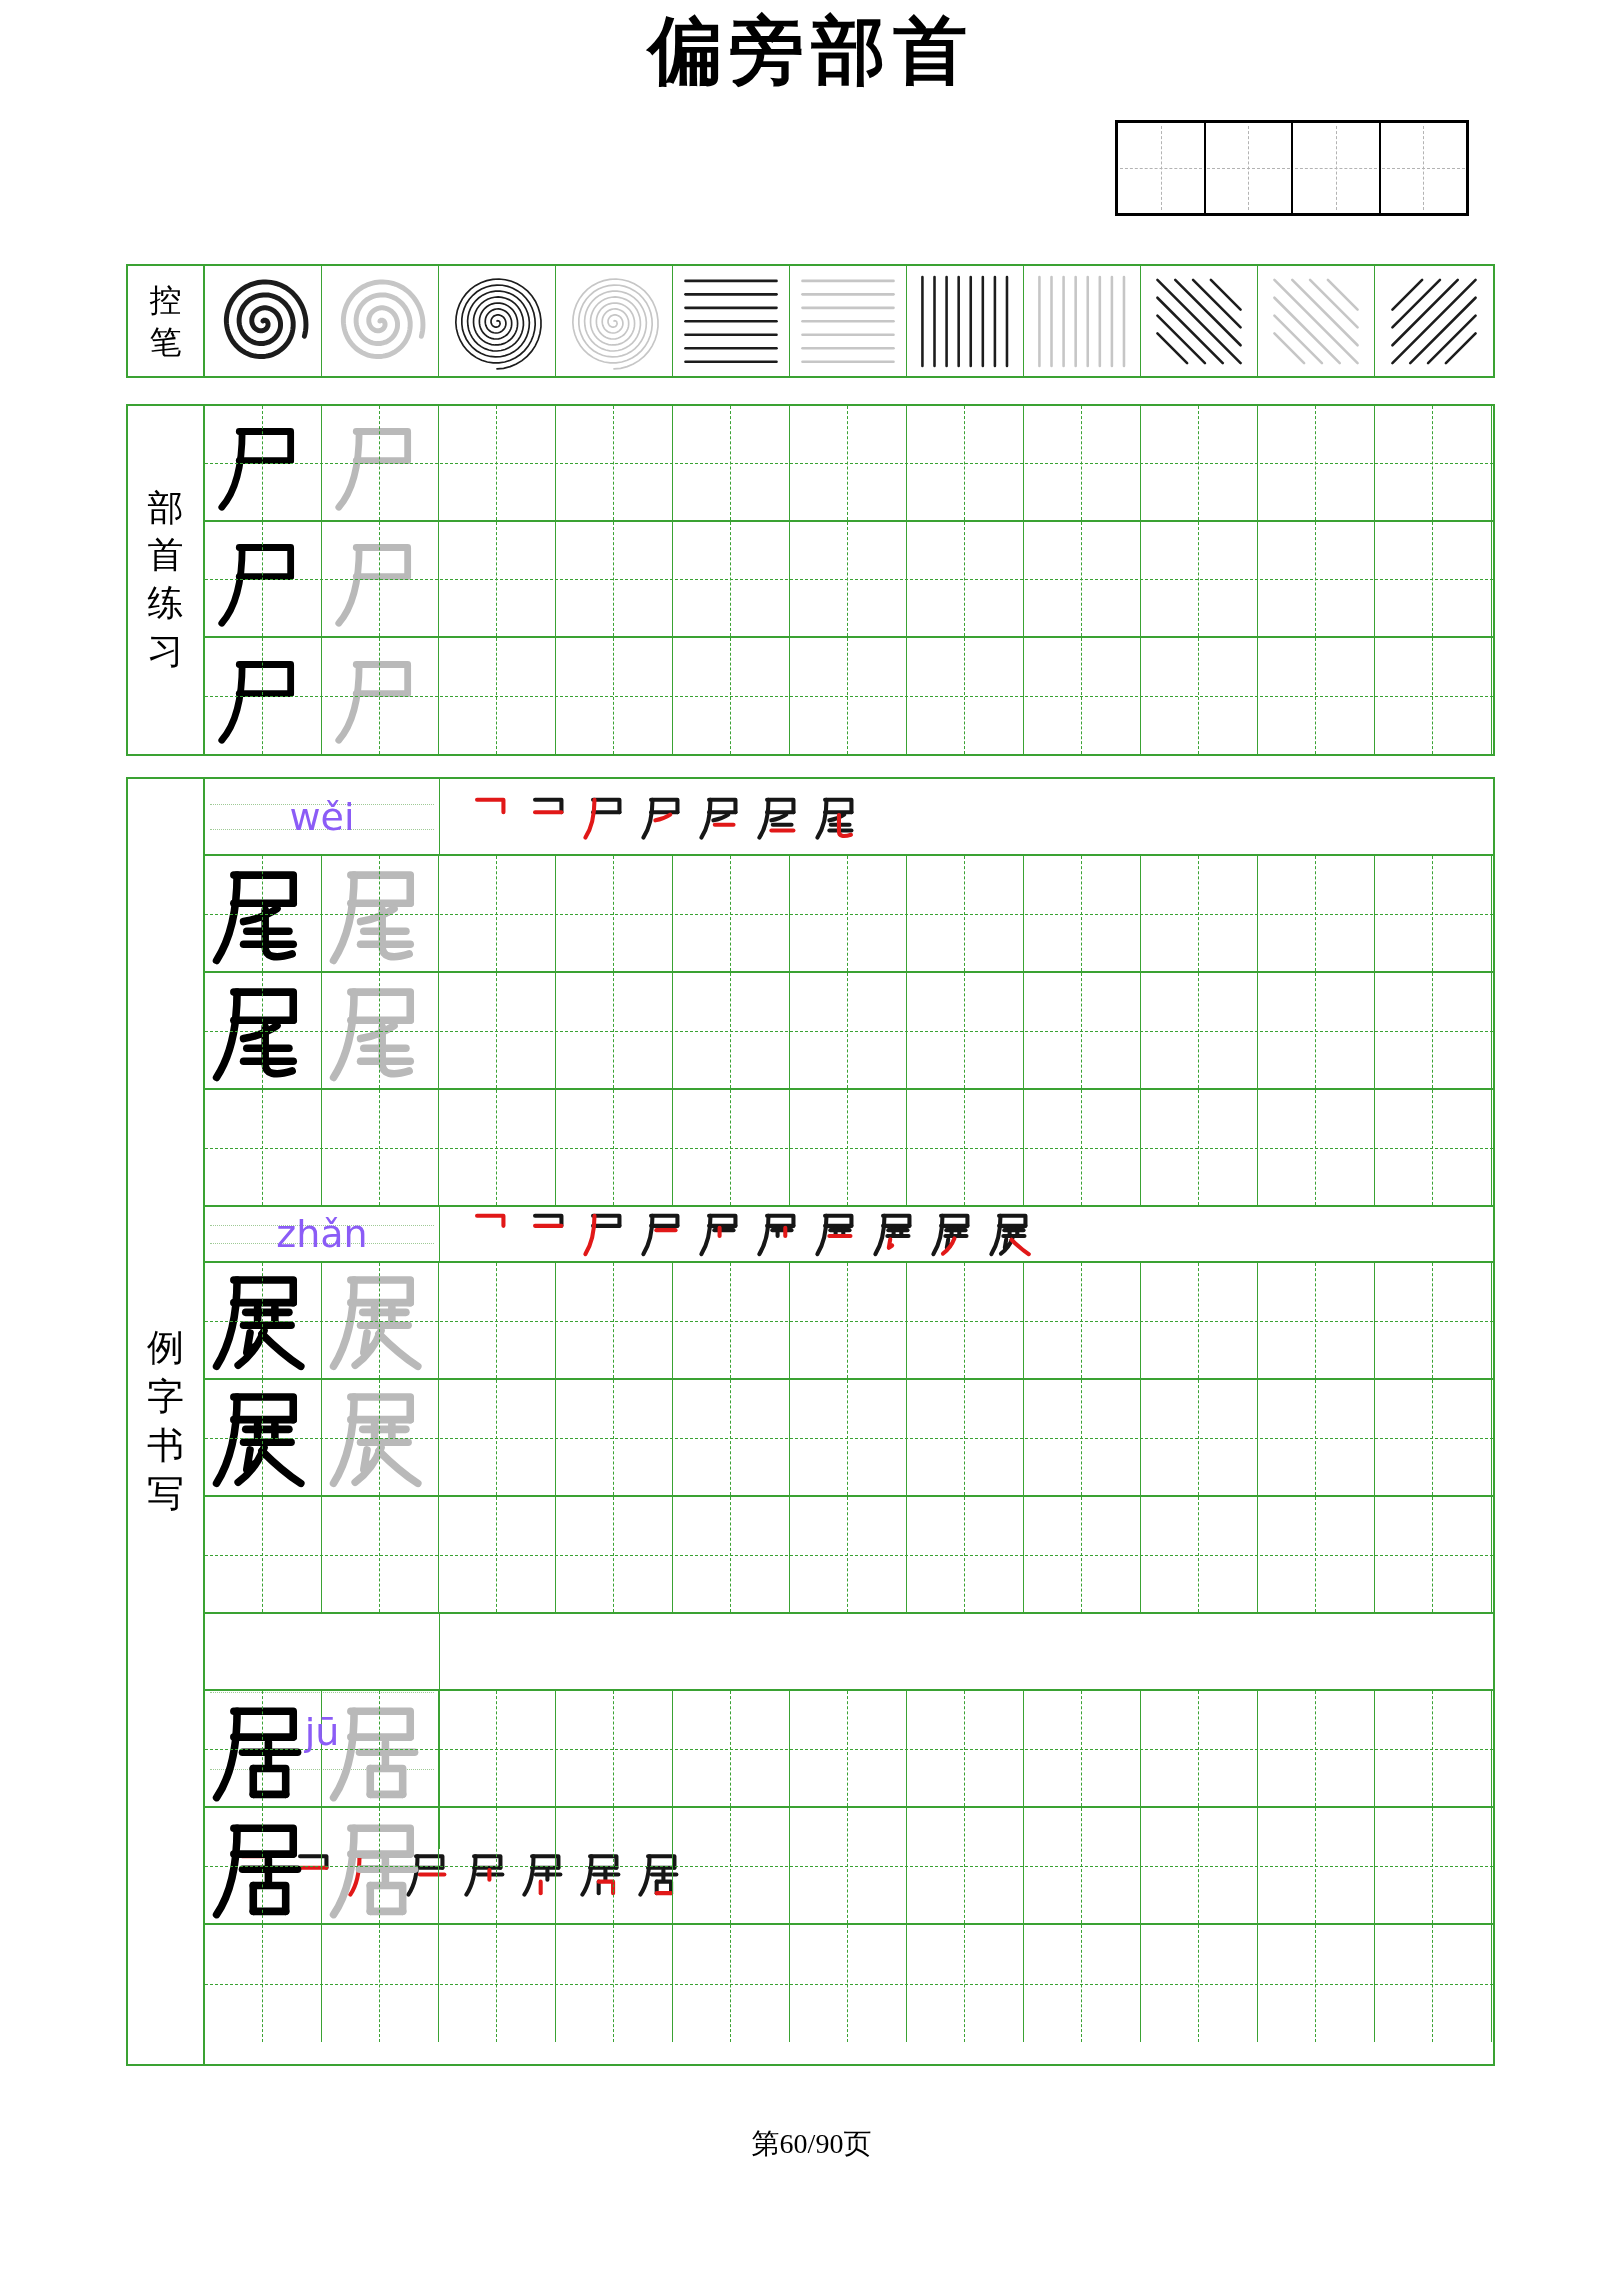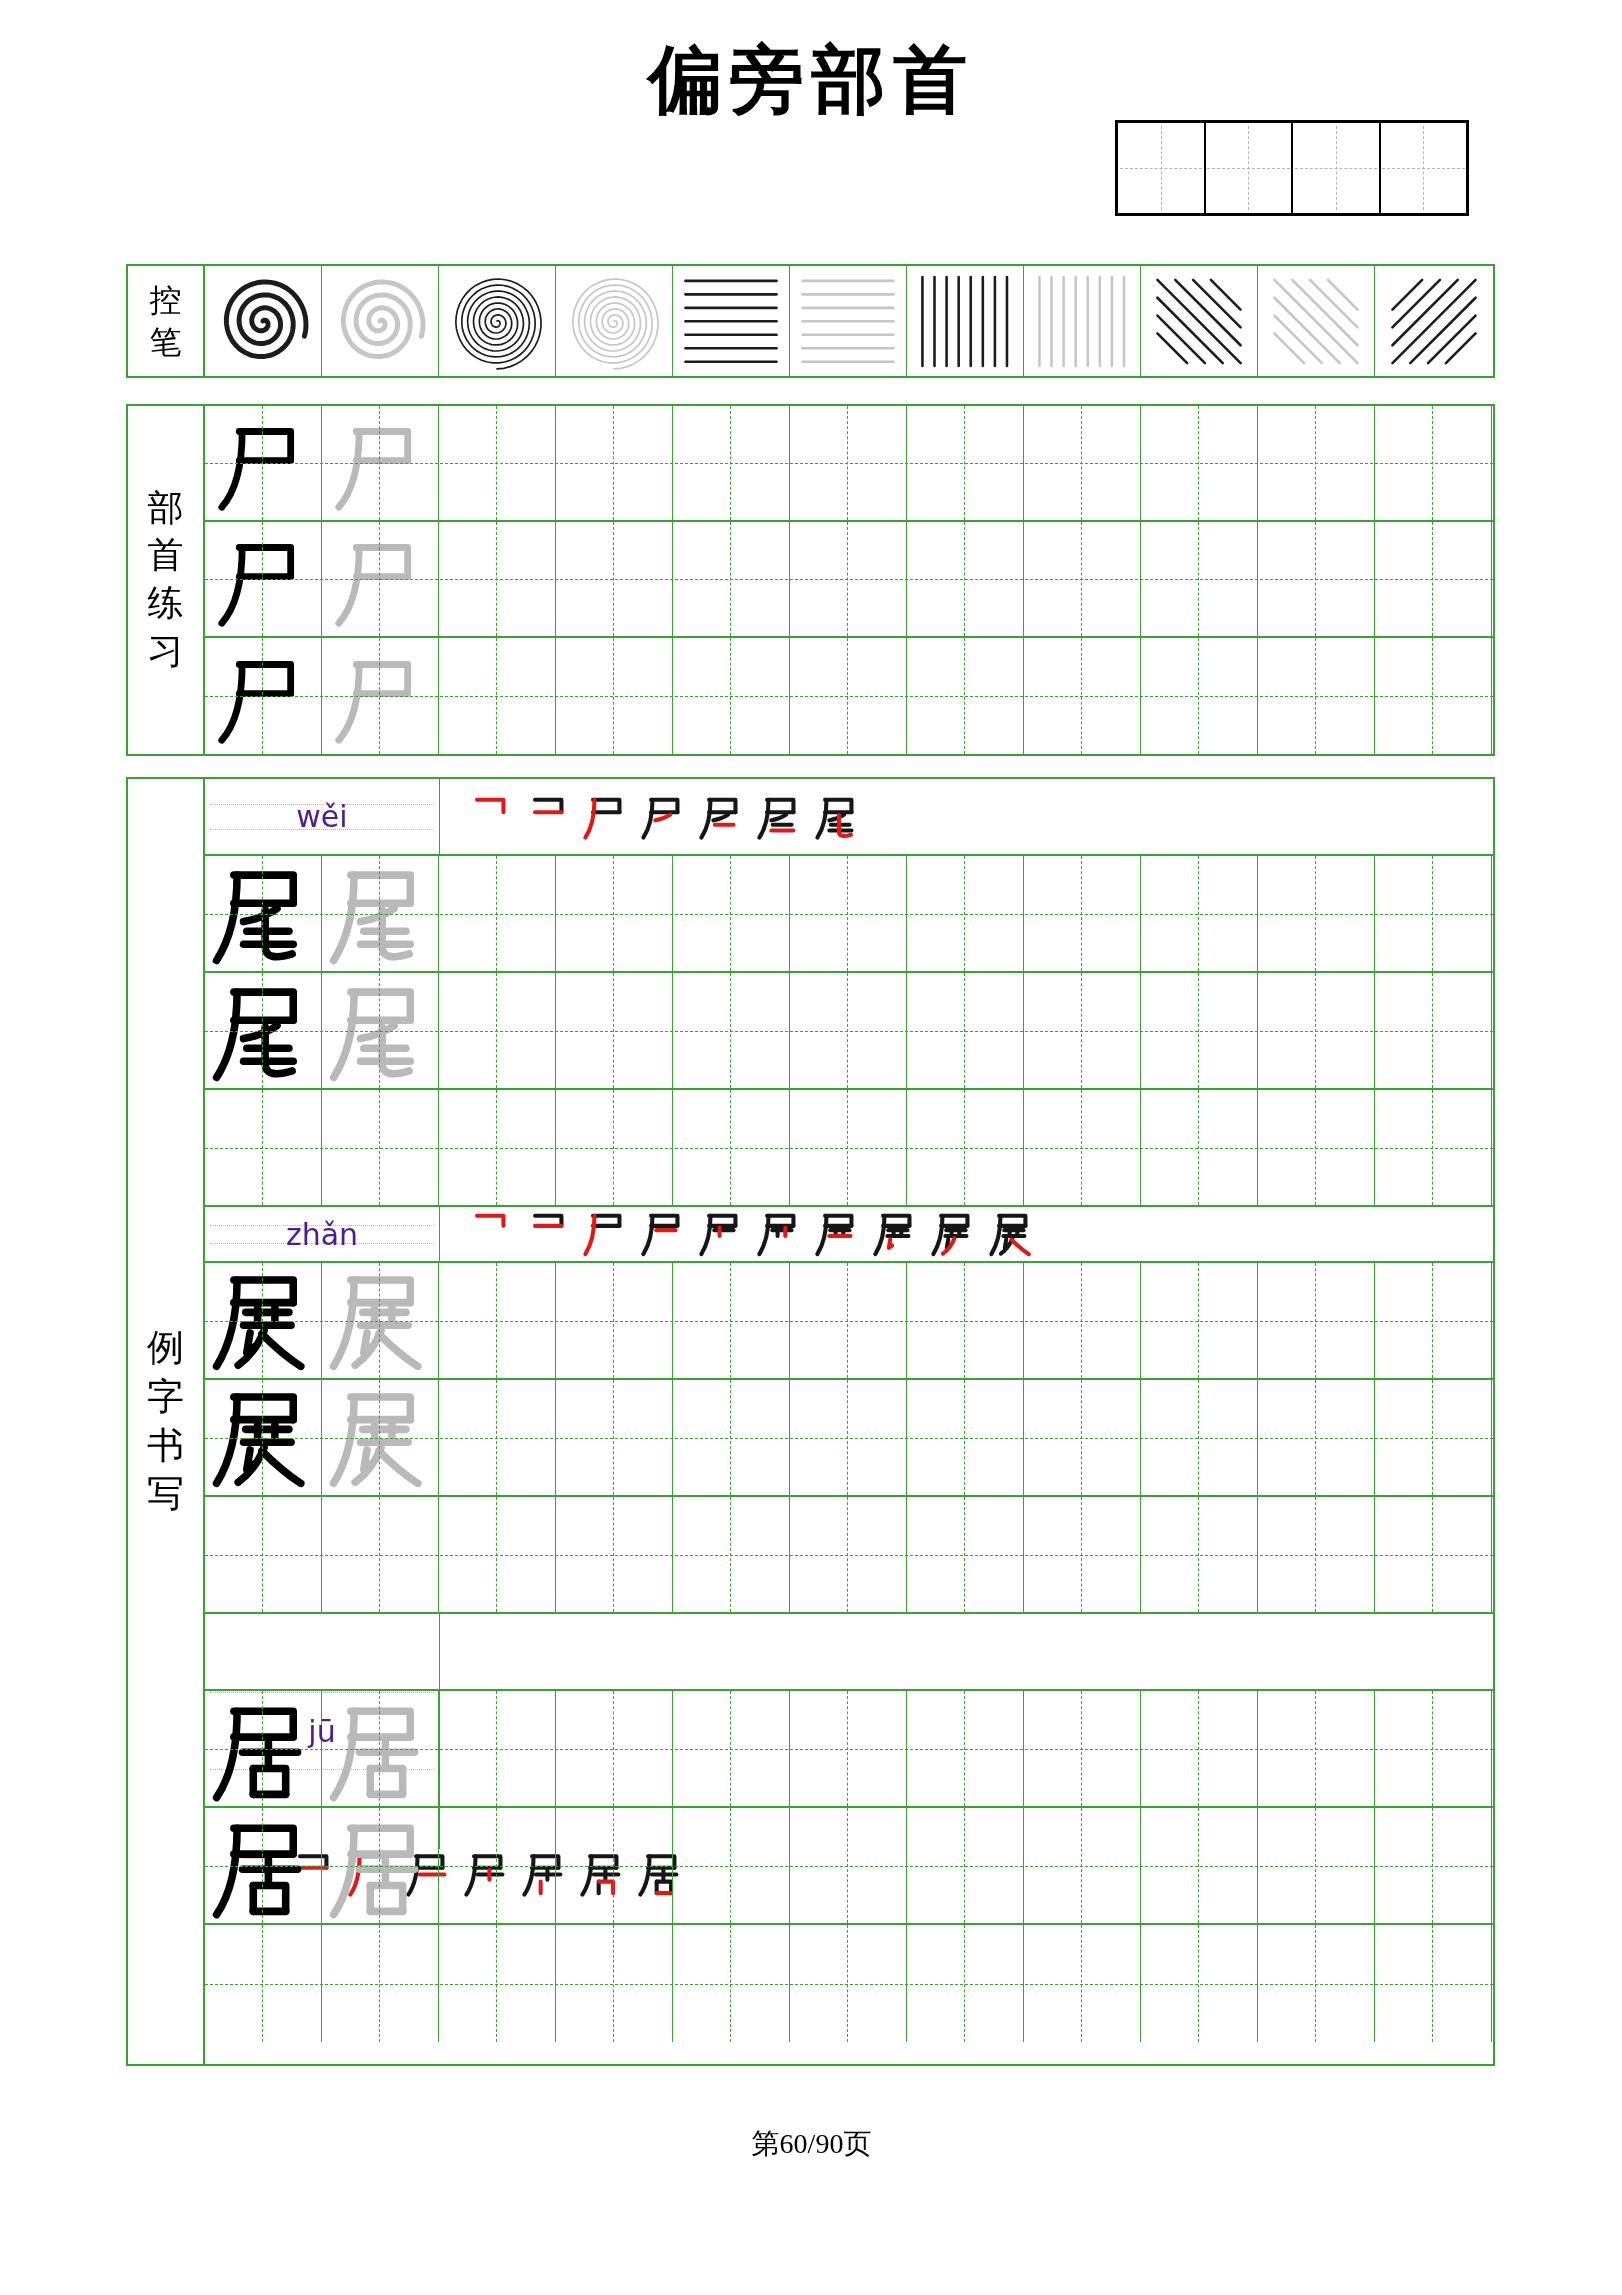--- a/index.html
+++ b/index.html
@@ -1,20 +1,20 @@
 <!DOCTYPE html>
 <html style="--g: #3aa233; --pyg: #9fca96;font-size:12.4px"><head>
 <meta charset="utf-8">
 <style>
   html,body{margin:0;padding:0;background:#ffffff;}
   *{box-sizing:border-box;}
   #page{position:relative;width:1623px;height:2295px;background:#fff;overflow:hidden;
         font-family:"Liberation Serif",serif;color:#111;}
   .abs{position:absolute;}
-  #title{left:0;top:31px;width:100%;text-align:center;font-size:74px;font-weight:bold;
+  #title{left:0;top:2px;width:100%;text-align:center;font-size:74px;font-weight:bold;
          letter-spacing:7.7px;color:#000;}
   
   #info-line{left:661px;top:171px;height:46px;font-size:34px;color:#000;white-space:nowrap;}
   .blank{display:inline-block;width:71px;border-bottom:3.1px solid #000;height:34px;
          vertical-align:bottom;margin:0 3.1px;}
   #name-grid{left:1115px;top:120px;width:354px;height:96px;border:3.1px solid #000;display:flex;}
   .ng-cell{position:relative;flex:1;border-right:2.3px solid #000;}
   .ng-cell:last-child{border-right:none;}
   .ng-cell:before{content:"";position:absolute;left:50%;top:3.1px;bottom:3.1px;border-left:1.5px dashed #b3b3b3;}
   .ng-cell:after{content:"";position:absolute;top:50%;left:1.5px;right:1.5px;border-top:1.5px dashed #b3b3b3;}
@@ -31,21 +31,21 @@
          display:flex;align-items:center;justify-content:center;}
   .gcell:last-child{border-right:none;}
   .gcell.dashv:before{content:"";position:absolute;left:calc(50% - 0.8px);top:0;bottom:0;
          border-left:1.5px dashed var(--g);}
   .dash-h{position:absolute;left:0;right:0;top:50%;border-top:1.5px dashed var(--g);pointer-events:none;}
   
   .py-cell{position:relative;width:235px;flex:0 0 235px;border-right:1.5px solid var(--g);
            display:flex;align-items:center;justify-content:center;}
   .py-line{position:absolute;left:4.6px;right:4.6px;border-top:1.5px dotted var(--pyg);}
   .py-text{position:relative;font-family:"DejaVu Sans","Liberation Sans",sans-serif;
-           font-size:30px;color:#4c1d95;z-index:2;}
+           font-size:38px;color:#8b5cf6;z-index:2;}
   .stroke-area{display:flex;align-items:center;gap:10px;padding-left:26px;flex:1;}
   
   #footer-page{left:0;top:2125px;width:100%;text-align:center;font-size:28px;color:#000;}
   #watermark{right:12.4px;top:2208px;font-family:"Liberation Sans",sans-serif;font-size:43px;
              font-weight:bold;color:#222;letter-spacing:1.5px;
              text-shadow:-1.5px -1.5px 0 #ffffff,1.5px 1.5px 1.5px rgba(0,0,0,0.28);}
   svg{display:block;}
 </style>
 </head>
 <body>

